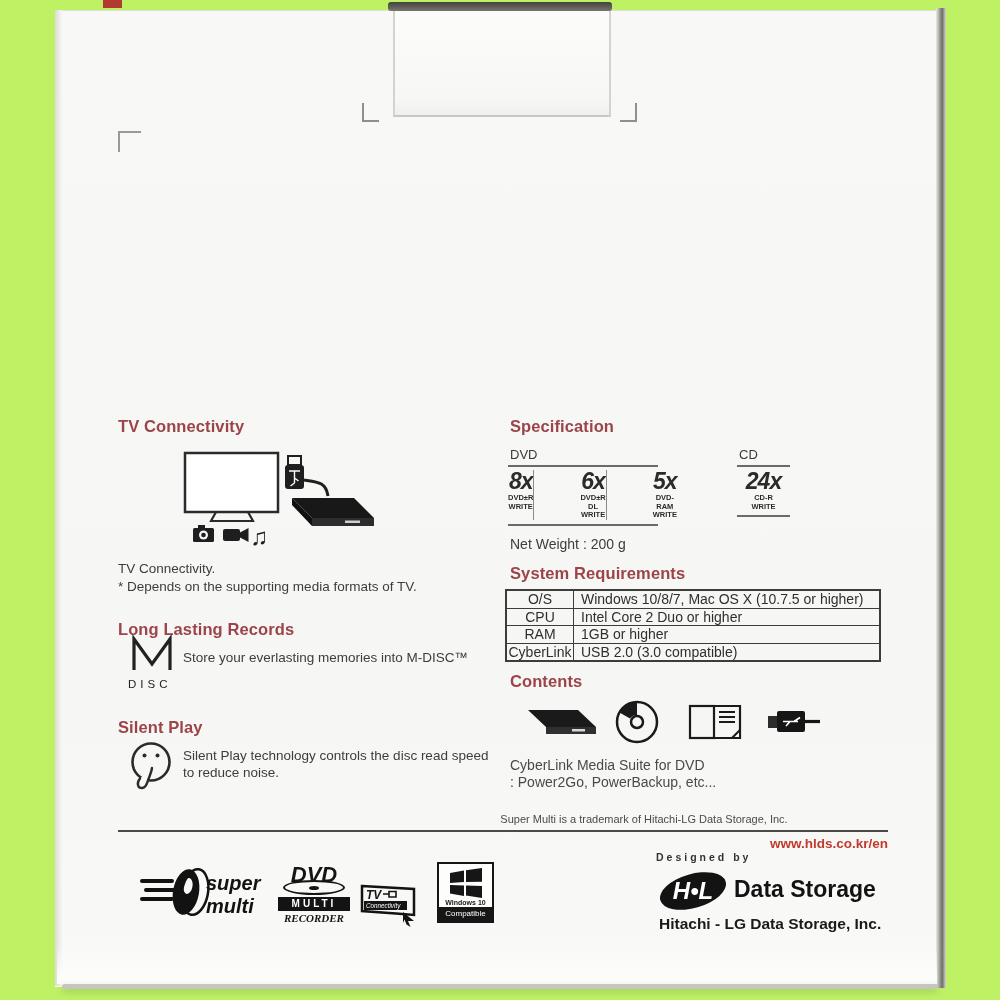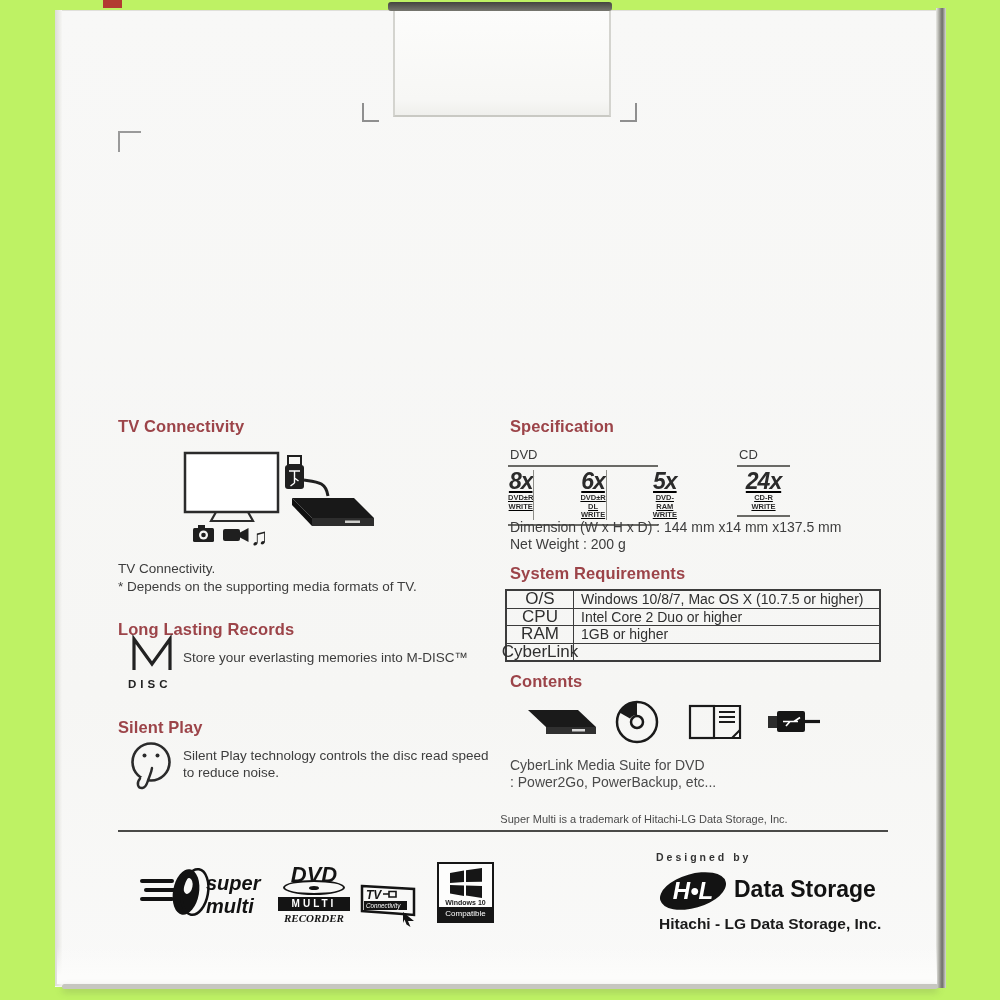--- a/index.html
+++ b/index.html
@@ -35,32 +35,32 @@
 
   
   .sec-h{position:absolute;font-size:16.5px;font-weight:700;color:#9c4449;letter-spacing:.1px;}
   .body-t{position:absolute;font-size:13.5px;color:#3d3d3d;}
   .small-t{position:absolute;font-size:11px;color:#4a4a4a;}
 
   
   .spec-table{position:absolute;}
   .spec-label{font-size:13px;color:#3a3a3a;padding:0 0 3px 2px;border-bottom:2px solid #6a6a66;}
   .spec-row{display:flex;border-bottom:2px solid #6a6a66;padding:3px 0 4px;}
-  .spec-cell{flex:1;text-align:center;text-decoration:underline;}
+  .spec-cell{flex:1;text-align:center;}
   .spec-cell.sep{border-left:1.5px solid #8d8d88;padding-left:46px;}
   .speed-num{font-size:23px;font-style:italic;font-weight:700;color:#2b2b2b;
              letter-spacing:-1px;line-height:23px;}
   .speed-media{font-size:7.5px;font-weight:700;color:#2b2b2b;margin-top:1px;line-height:8.5px;}
   .speed-action{font-size:7.5px;font-weight:700;color:#2b2b2b;line-height:8.5px;}
 
   
   .req-table{position:absolute;left:505px;top:589px;width:372px;border:2px solid #3c3c3c;}
   .req-row{display:flex;height:16.5px;align-items:stretch;}
   .req-row + .req-row{border-top:1.5px solid #3c3c3c;}
-  .req-label{width:66px;border-right:1.5px solid #3c3c3c;font-size:17px;color:#2f2f2f;
+  .req-label{width:66px;border-right:1.5px solid #3c3c3c;font-size:14px;color:#2f2f2f;
              display:flex;align-items:center;justify-content:center;}
   .req-value{flex:1;padding-left:7px;font-size:14px;color:#2f2f2f;display:flex;align-items:center;}
 
   
   .mdisc-disc{font-size:11.5px;letter-spacing:4px;color:#222;margin-top:2px;}
   .rule{position:absolute;left:118px;top:830px;width:770px;height:2px;background:#4a4a48;}
   .website{position:absolute;left:600px;top:836px;width:288px;text-align:right;
            font-size:13.5px;font-weight:700;color:#c13a2e;}
   .designed{position:absolute;left:656px;top:851px;font-size:10.5px;font-weight:700;
            letter-spacing:3px;color:#333;}
@@ -126,21 +126,21 @@
       <path d="M112 50 L132 70 L132 78 L112 57 Z" fill="#101010"></path>
       <rect x="165" y="72.5" width="15" height="2.5" fill="#cfcfcc"></rect>
     </g>
   </svg>
 
   <div class="body-t" style="left:118px;top:561px;">TV Connectivity.</div>
   <div class="body-t" style="left:118px;top:579px;">* Depends on the supporting media formats of TV.</div>
 
   <div class="sec-h" style="left:118px;top:620px;">Long Lasting Records</div>
 
-  <div class="abs" style="left:128px;top:634px;width:52px;text-align:left;font-weight:bold;">
+  <div class="abs" style="left:128px;top:634px;width:52px;text-align:left;">
     <svg width="48" height="38" viewBox="0 0 48 38">
       <path d="M6 36 V5 L24 30 L42 5 V36" stroke="#222" stroke-width="3.2" fill="none"></path>
     </svg>
     <div class="mdisc-disc">DISC</div>
   </div>
   <div class="body-t" style="left:183px;top:650px;">Store your everlasting memories into M-DISC™</div>
 
   <div class="sec-h" style="left:118px;top:718px;">Silent Play</div>
 
   <svg class="abs" style="left:126px;top:740px;" width="50" height="54" viewBox="0 0 50 54">
@@ -179,40 +179,40 @@
     <div class="spec-label">CD</div>
     <div class="spec-row">
       <div class="spec-cell">
         <div class="speed-num">24x</div>
         <div class="speed-media">CD-R</div>
         <div class="speed-action">WRITE</div>
       </div>
     </div>
   </div>
 
-  <div class="body-t" style="left:510px;top:519px;font-size:14px;">Dimension (W x H x D) : 144 mm x14 mm x137.5 mm</div>
   <div class="body-t" style="left:510px;top:536px;font-size:14px;">Net Weight : 200 g</div>
 
   <div class="sec-h" style="left:510px;top:564px;">System Requirements</div>
 
   <div class="req-table">
     <div class="req-row">
       <div class="req-label">O/S</div>
       <div class="req-value">Windows 10/8/7, Mac OS X (10.7.5 or higher)</div>
     </div>
     <div class="req-row">
       <div class="req-label">CPU</div>
       <div class="req-value">Intel Core 2 Duo or higher</div>
     </div>
     <div class="req-row">
       <div class="req-label">RAM</div>
       <div class="req-value">1GB or higher</div>
     </div>
     <div class="req-row">
       <div class="req-label">CyberLink</div>
+      <div class="req-value">USB 2.0 (3.0 compatible)</div>
     </div>
   </div>
 
   <div class="sec-h" style="left:510px;top:672px;">Contents</div>
 
   <svg class="abs" style="left:522px;top:694px;" width="300" height="55" viewBox="0 0 300 55">
     <g>
       <path d="M6 16 L56 16 L74 33 L24 33 Z" fill="#1a1a1a"></path>
       <path d="M24 33 L74 33 L74 40 L24 40 Z" fill="#303030"></path>
       <rect x="50" y="35" width="13" height="2.5" fill="#d8d8d8"></rect>
@@ -236,20 +236,21 @@
       <path d="M261 27.5 h15 M272 27.5 l6 -4 M268 27.5 l-4 4.5" stroke="#fff" stroke-width="1.6" fill="none"></path>
       <path d="M283 27.5 h15" stroke="#161616" stroke-width="3.2"></path>
     </g>
   </svg>
 
   <div class="body-t" style="left:510px;top:757px;font-size:14px;color:#4a4a4a;">CyberLink Media Suite for DVD</div>
   <div class="body-t" style="left:510px;top:774px;font-size:14px;color:#4a4a4a;">: Power2Go, PowerBackup, etc...</div>
 
   <div class="small-t" style="left:400px;top:813px;width:488px;text-align:center;">Super Multi is a trademark of Hitachi-LG Data Storage, Inc.</div>
   <div class="rule"></div>
+  <div class="website">www.hlds.co.kr/en</div>
   <div class="designed">Designed by</div>
 
   <svg class="abs" style="left:656px;top:866px;" width="76" height="52" viewBox="0 0 76 52">
     <ellipse cx="37" cy="25" rx="34" ry="17" transform="rotate(-16 37 25)" fill="#131313"></ellipse>
     <text x="37" y="33" text-anchor="middle" font-size="24" font-weight="bold" font-style="italic" fill="#fff">H•L</text>
   </svg>
   <div class="co-short">Data Storage</div>
   <div class="co-full">Hitachi - LG Data Storage, Inc.</div>
 
   <svg class="abs" style="left:138px;top:864px;" width="130" height="60" viewBox="0 0 130 60">

